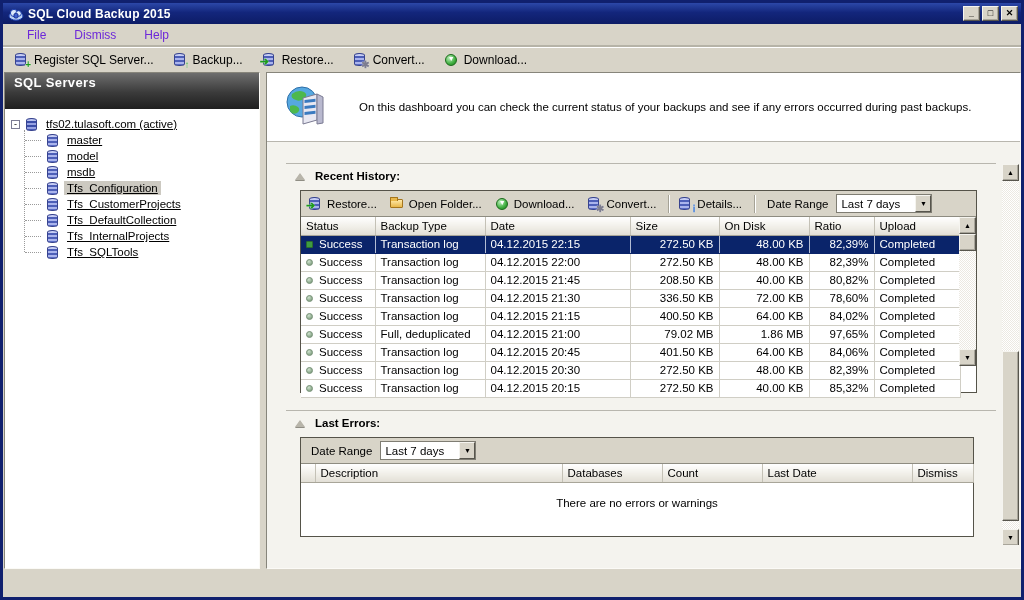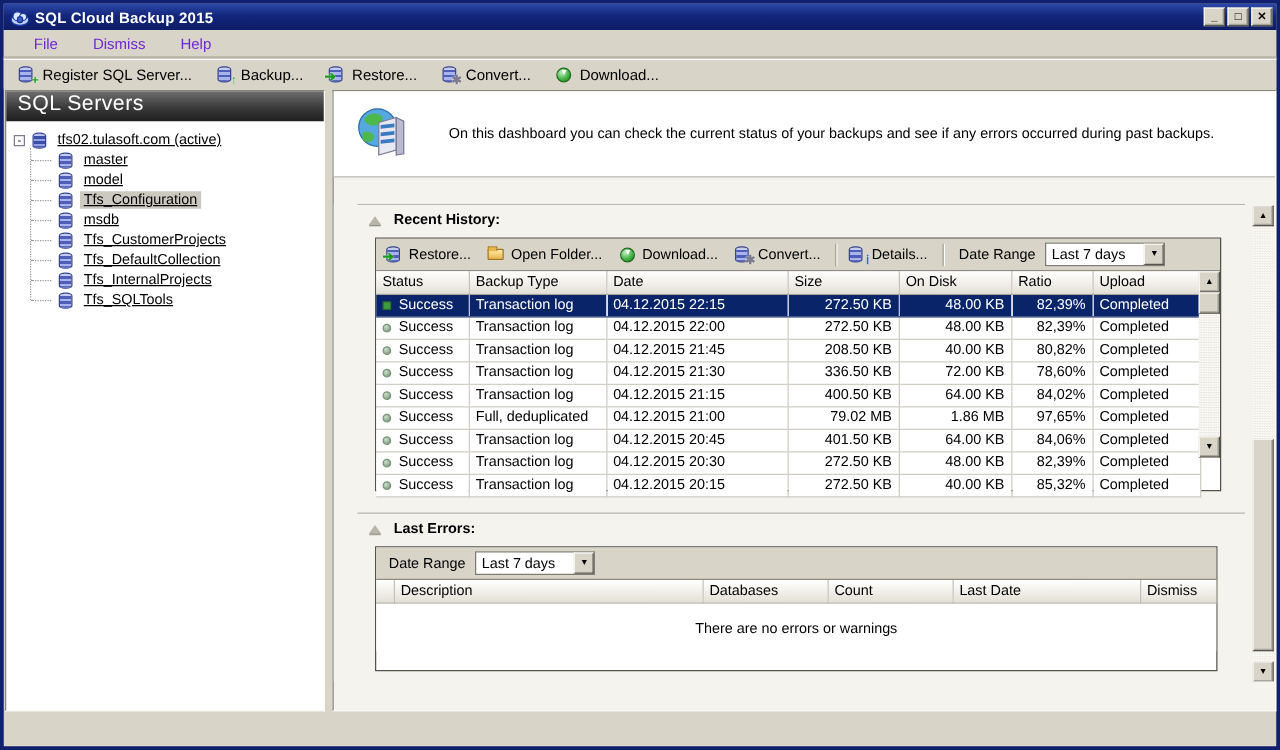--- a/index.html
+++ b/index.html
@@ -44,22 +44,22 @@
     background:radial-gradient(circle at 35% 30%,#bdf0bd,#3fae3f 60%,#1d7a1d); border:1px solid #1a6b1a; }
   .ball::after { content:"▼"; position:absolute; left:2px; top:0px; font-size:7px; color:#fff; }
   .folder { position:absolute; left:1px; top:3px; width:13px; height:9px; background:linear-gradient(#ffe9a8,#e8b74a);
     border:1px solid #a5751c; border-radius:1px; }
   .folder::before { content:""; position:absolute; left:-1px; top:-3px; width:6px; height:3px;
     background:#e8b74a; border:1px solid #a5751c; border-bottom:none; border-radius:1px 1px 0 0; }
 
   
   .left-panel { position:absolute; left:1px; top:69px; width:256px; height:497px;
     border:1px solid; border-color:#87857b #fbfaf6 #fbfaf6 #87857b; background:#fff; }
-  .panel-header { height:24px; background:linear-gradient(180deg,#6e6e6e,#3a3a3a 55%,#1f1f1f);
-    color:#fff; font-weight:normal; font-size:17px; letter-spacing:.4px; line-height:20px; padding-left:9px; }
+  .panel-header { height:36px; background:linear-gradient(180deg,#6e6e6e,#3a3a3a 55%,#1f1f1f);
+    color:#fff; font-weight:bold; font-size:13px; letter-spacing:.4px; line-height:20px; padding-left:9px; }
   .tree { padding:7px 2px 0 6px; font-size:11.5px; color:#000; position:relative; }
   .tree-row { display:flex; align-items:center; height:16px; white-space:nowrap; }
   .expander { width:9px; height:9px; border:1px solid #7c7c94; background:#fff; margin-right:4px;
     font-size:9px; line-height:7px; text-align:center; color:#000; flex:0 0 auto; }
   .tree-icon { width:15px; height:15px; position:relative; margin-right:4px; flex:0 0 auto; }
   .tree-children { position:relative; margin-left:12px; }
   .tree-children::before { content:""; position:absolute; left:1px; top:-2px; bottom:8px;
     border-left:1px dotted #9a9a9a; }
   .tree-child { display:flex; align-items:center; height:16px; padding-left:22px; position:relative; white-space:nowrap; }
   .tree-child::before { content:""; position:absolute; left:2px; top:8px; width:16px; border-top:1px dotted #9a9a9a; }
@@ -202,27 +202,27 @@
           <div class="tree-child">
             <span class="tree-icon">
               <span class="db"></span>
             </span>
             <span class="tree-label">model</span>
           </div>
           <div class="tree-child">
             <span class="tree-icon">
               <span class="db"></span>
             </span>
+            <span class="tree-label">msdb</span>
+          </div>
+          <div class="tree-child">
+            <span class="tree-icon">
+              <span class="db"></span>
+            </span>
             <span class="tree-label selected">Tfs_Configuration</span>
-          </div>
-          <div class="tree-child">
-            <span class="tree-icon">
-              <span class="db"></span>
-            </span>
-            <span class="tree-label">msdb</span>
           </div>
           <div class="tree-child">
             <span class="tree-icon">
               <span class="db"></span>
             </span>
             <span class="tree-label">Tfs_CustomerProjects</span>
           </div>
           <div class="tree-child">
             <span class="tree-icon">
               <span class="db"></span>

